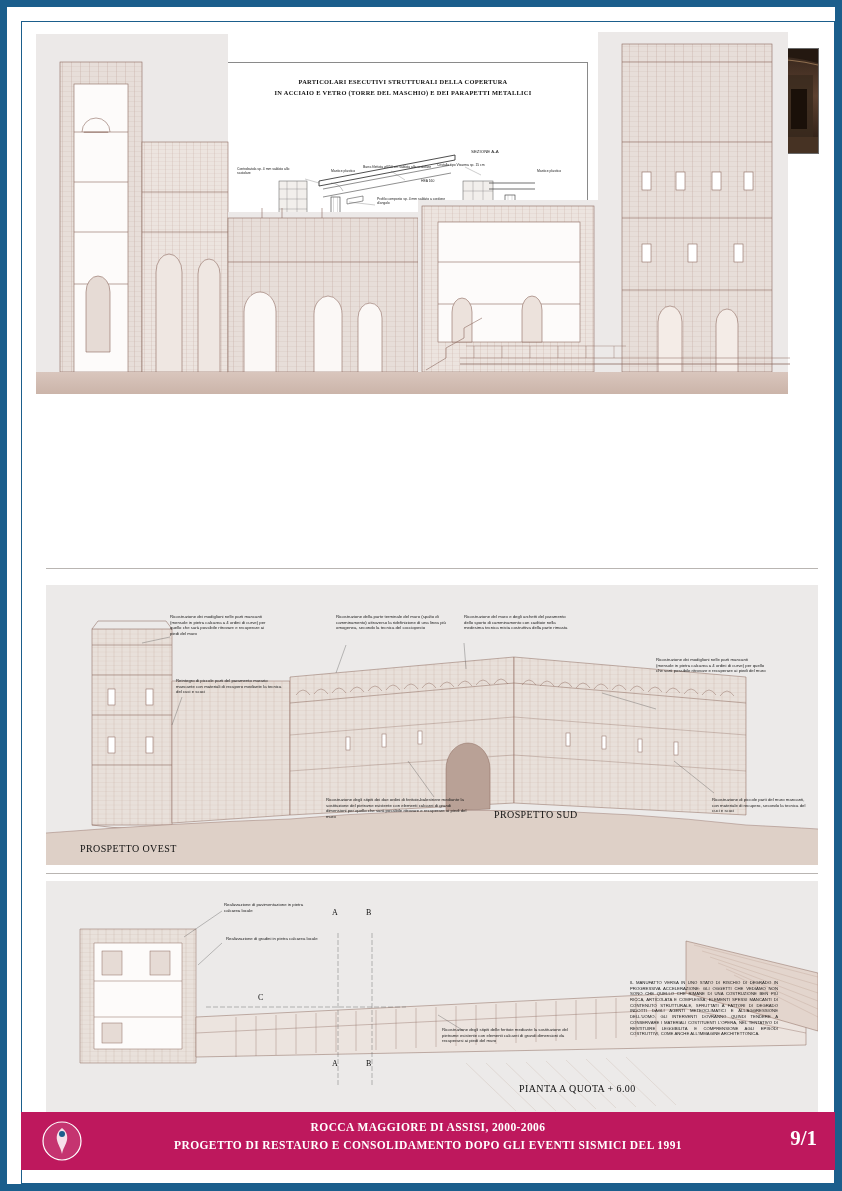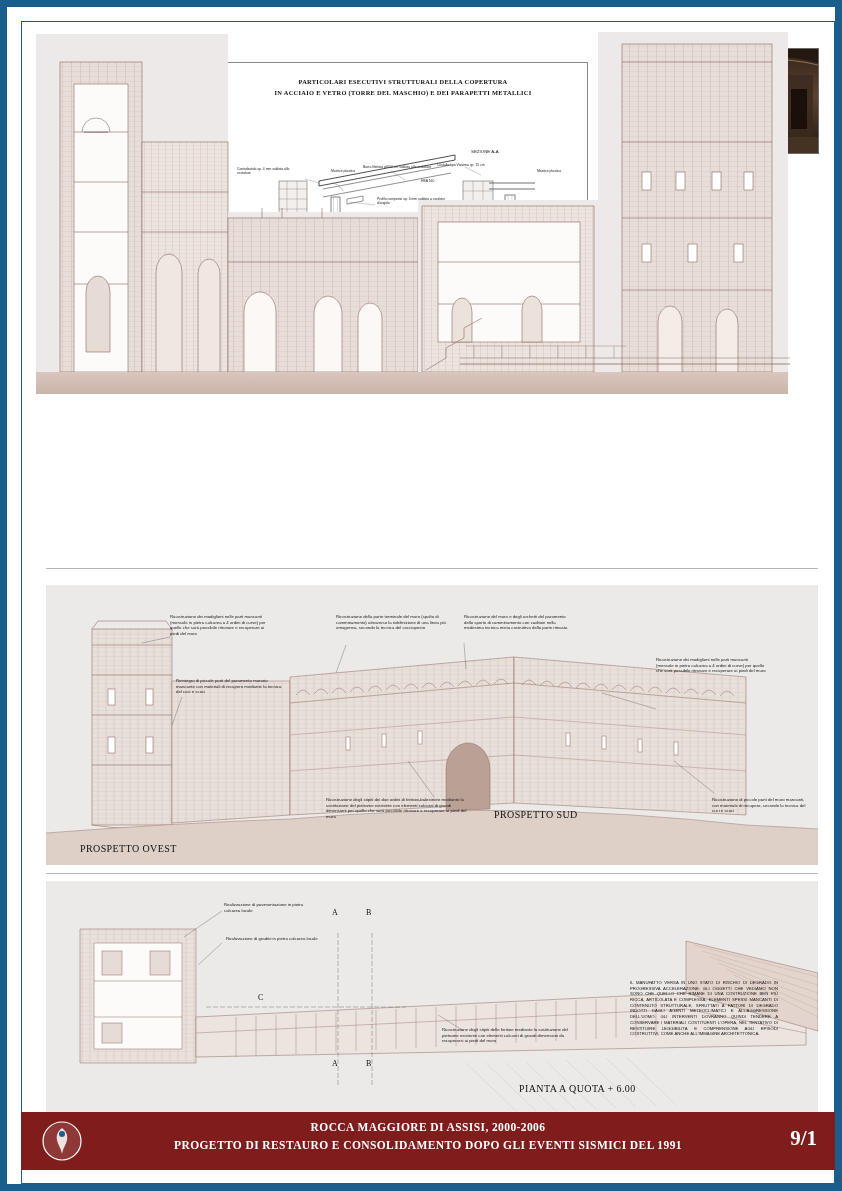--- a/index.html
+++ b/index.html
@@ -76,21 +76,21 @@
   }
   .rightnote{
     position:absolute;left:608px;top:958px;width:148px;
     font-size:4.25px;line-height:1.34;text-align:justify;color:#1a1a1a;
     font-family:"Liberation Sans", sans-serif;
     text-transform:uppercase;
   }
   
   .footer{
     position:absolute;left:14px;bottom:14px;width:814px;height:58px;
-    background:#7f1d1d;color:#fff;
+    background:#be185d;color:#fff;
   }
   .footer-title{
     position:absolute;left:0;top:9px;width:100%;text-align:center;
     font-size:11.5px;font-weight:bold;letter-spacing:.4px;
     font-family:"Liberation Serif", serif;
   }
   .footer-sub{
     position:absolute;left:0;top:27px;width:100%;text-align:center;
     font-size:11.5px;font-weight:bold;letter-spacing:.4px;
     font-family:"Liberation Serif", serif;

